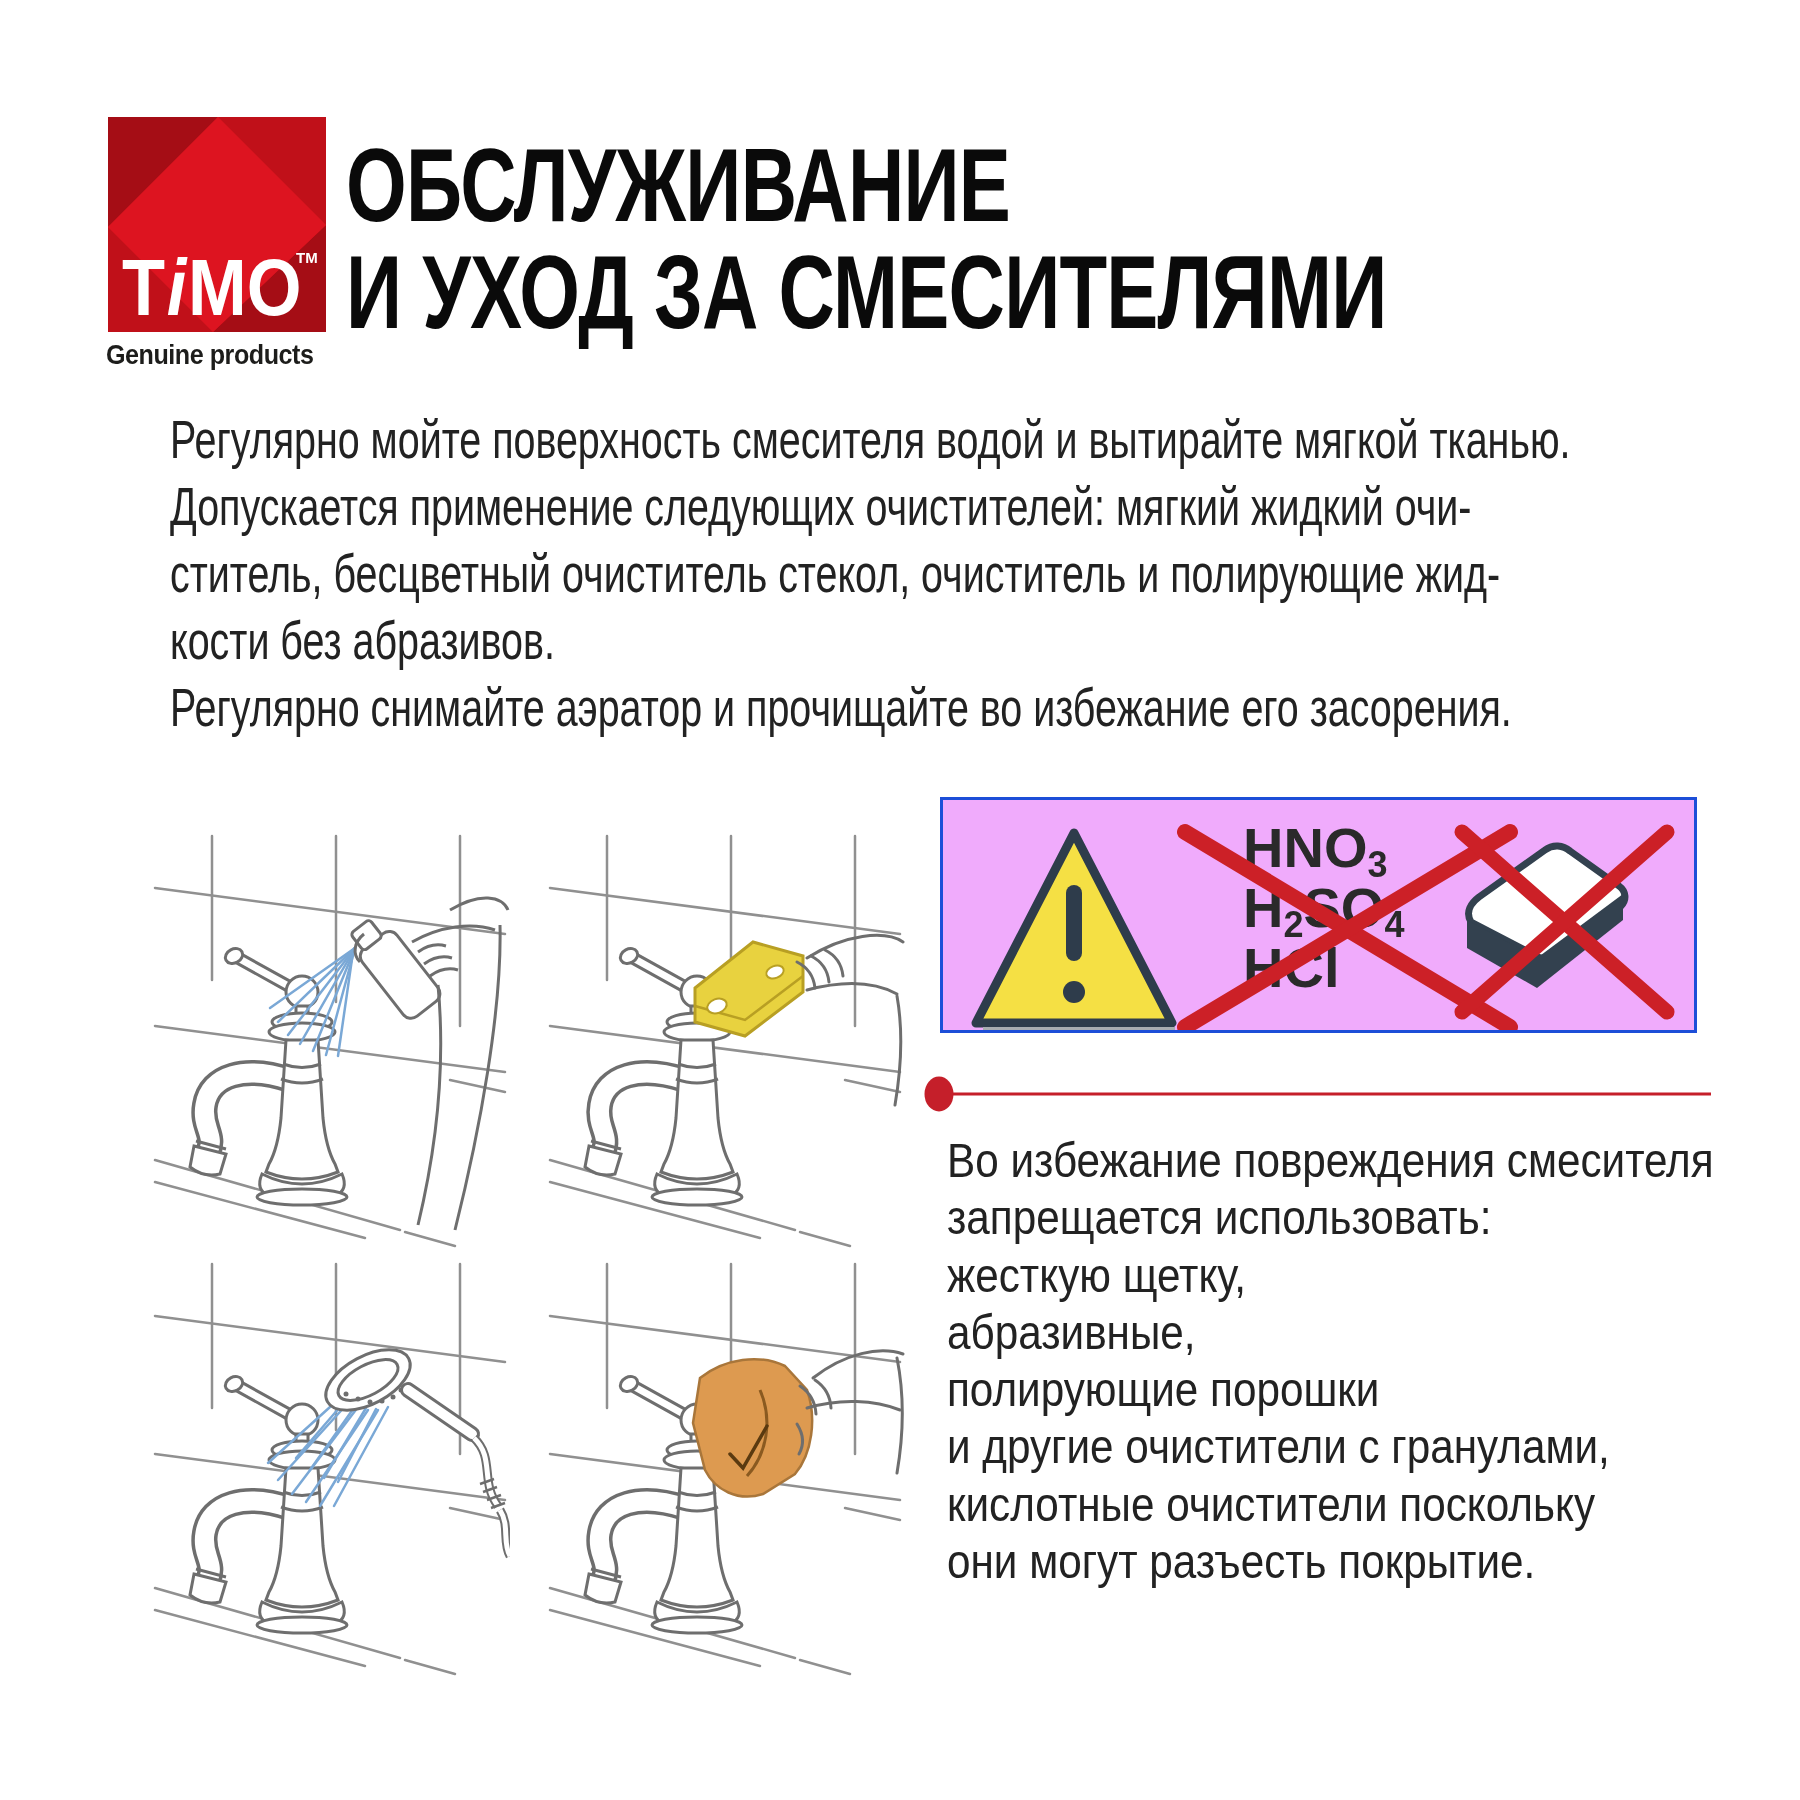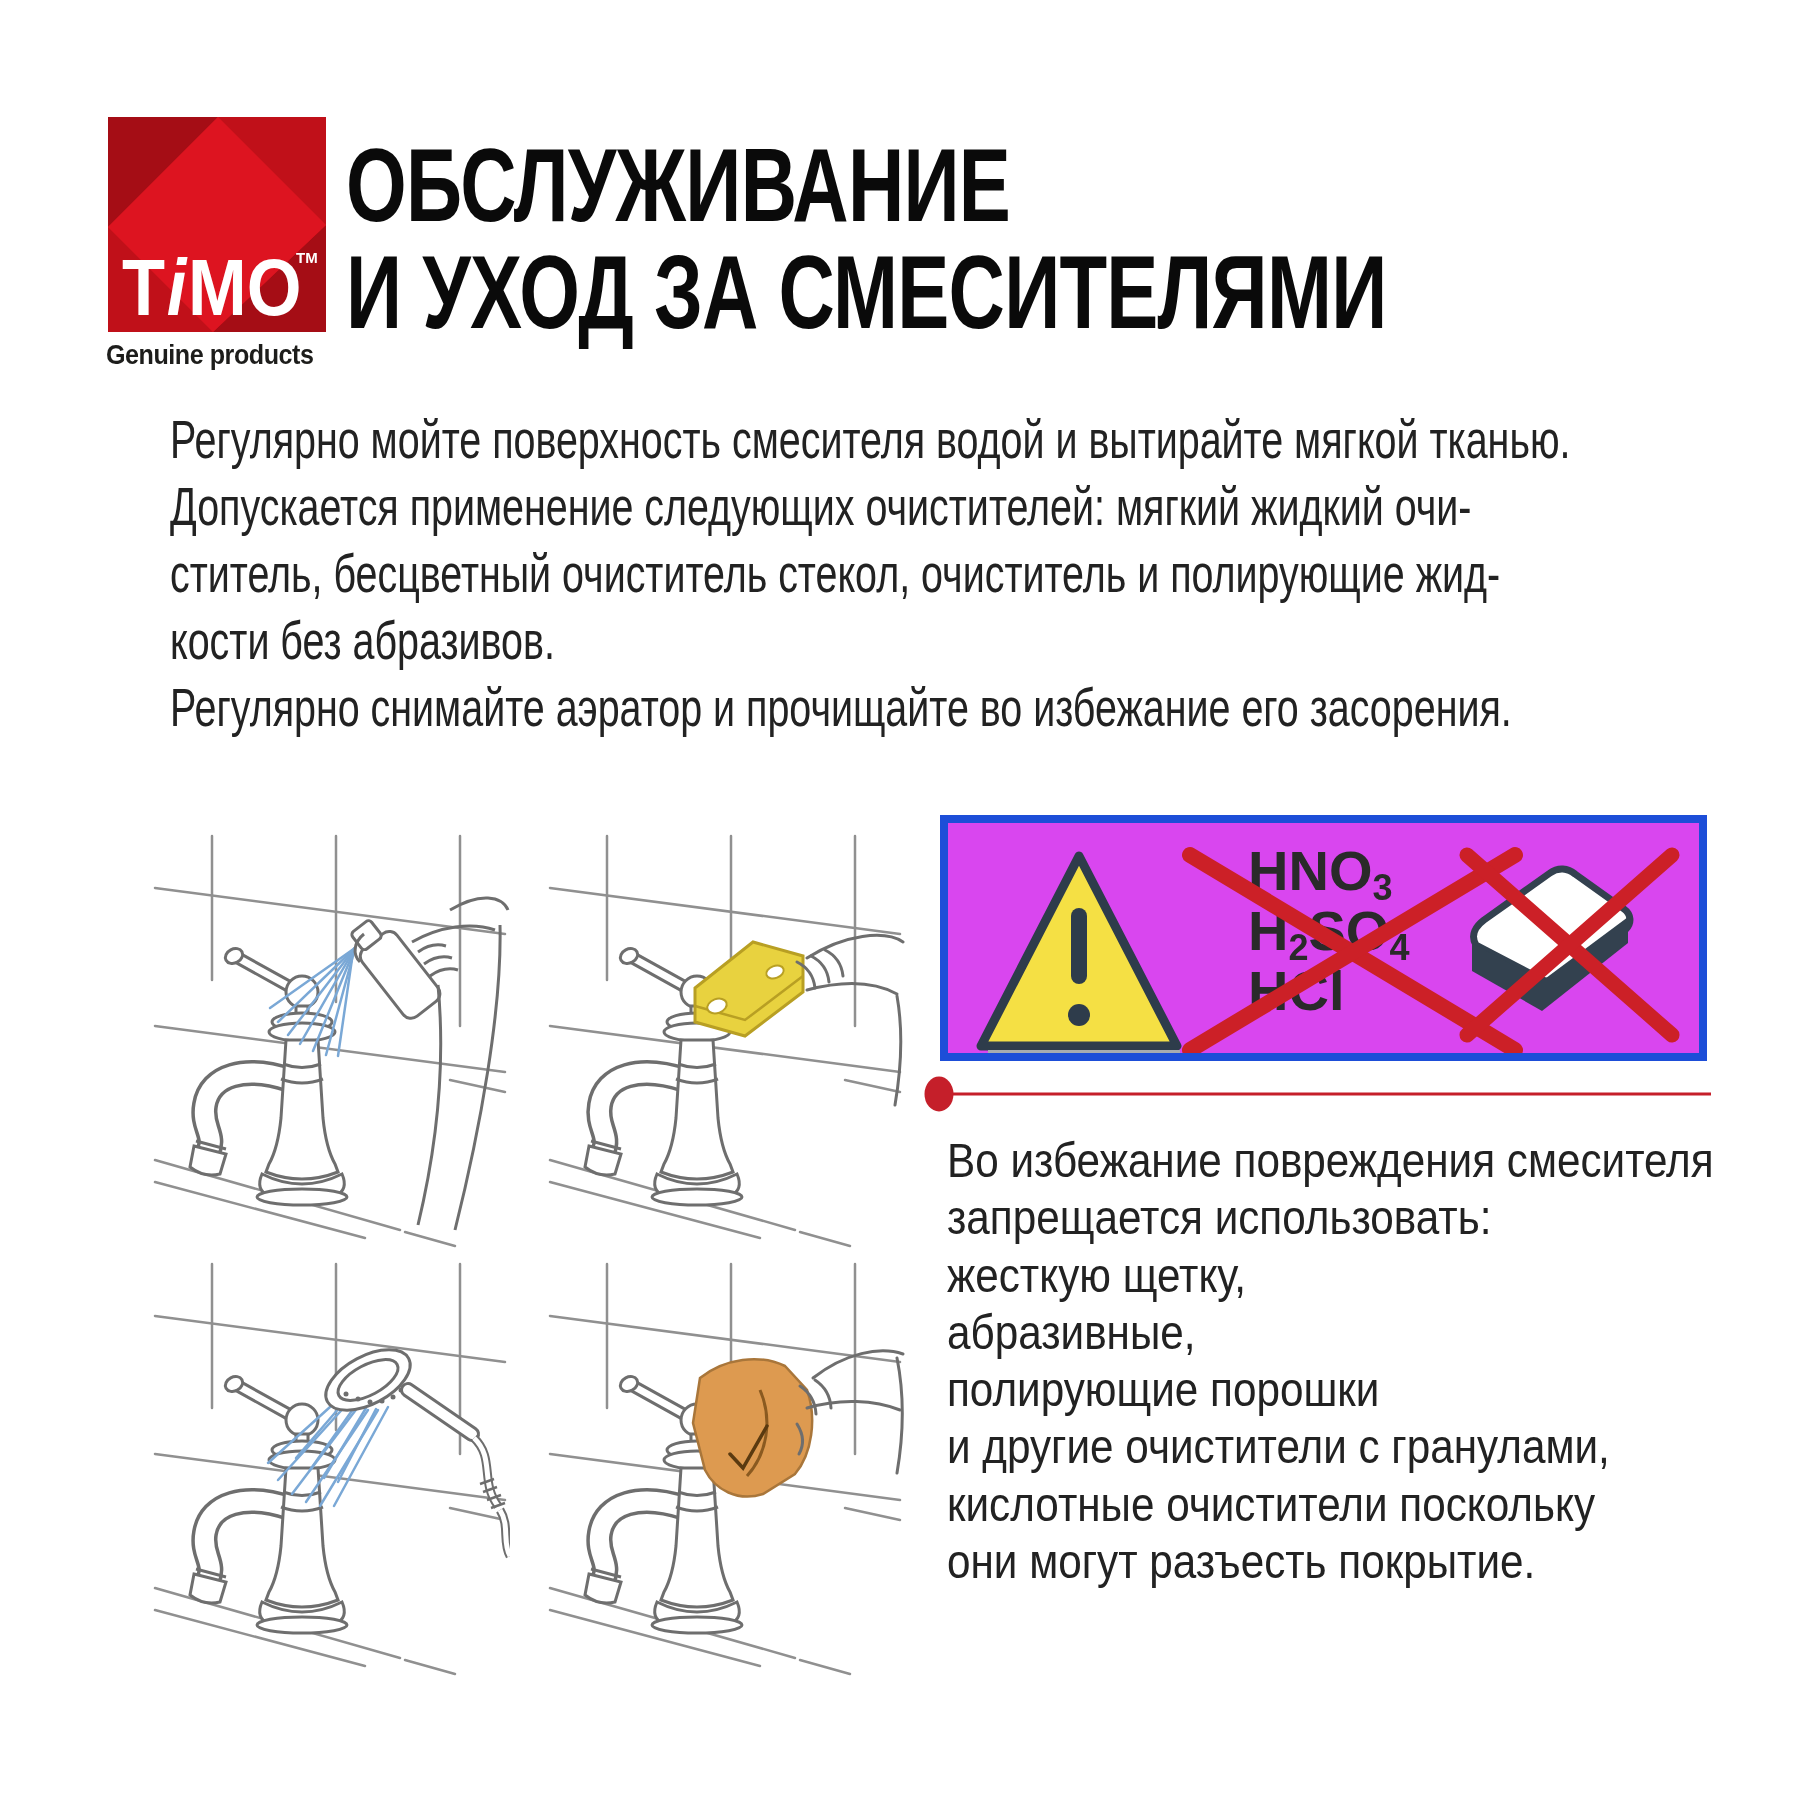--- a/index.html
+++ b/index.html
@@ -16,21 +16,21 @@
   .title div{white-space:nowrap;}
   
   .intro{position:absolute;left:170px;top:406px;font-size:54px;line-height:67px;color:#222;
          transform:scaleX(.73);transform-origin:left top;}
   .intro div{white-space:nowrap;}
   
   .prohibition{position:absolute;left:947px;top:1132px;font-size:48px;line-height:57.3px;color:#222;
          transform:scaleX(.88);transform-origin:left top;}
   .prohibition div{white-space:nowrap;}
   
-  .warning-box{position:absolute;left:940px;top:815px;width:751px;height:230px;border:8px solid #1d4ed8;background:#d946ef;}
+  .warning-box{position:absolute;left:940px;top:797px;width:751px;height:230px;border:3px solid #1d4ed8;background:#f0abfc;}
   .warning-box svg{display:block;}
   .chem{font-family:"Liberation Sans",sans-serif;font-weight:bold;font-size:56px;fill:#2a2a2a;}
   .chem .sub{font-size:36px;}
   
   .fig{position:absolute;}
 </style>
 </head>
 <body>
 
 <div class="page">

